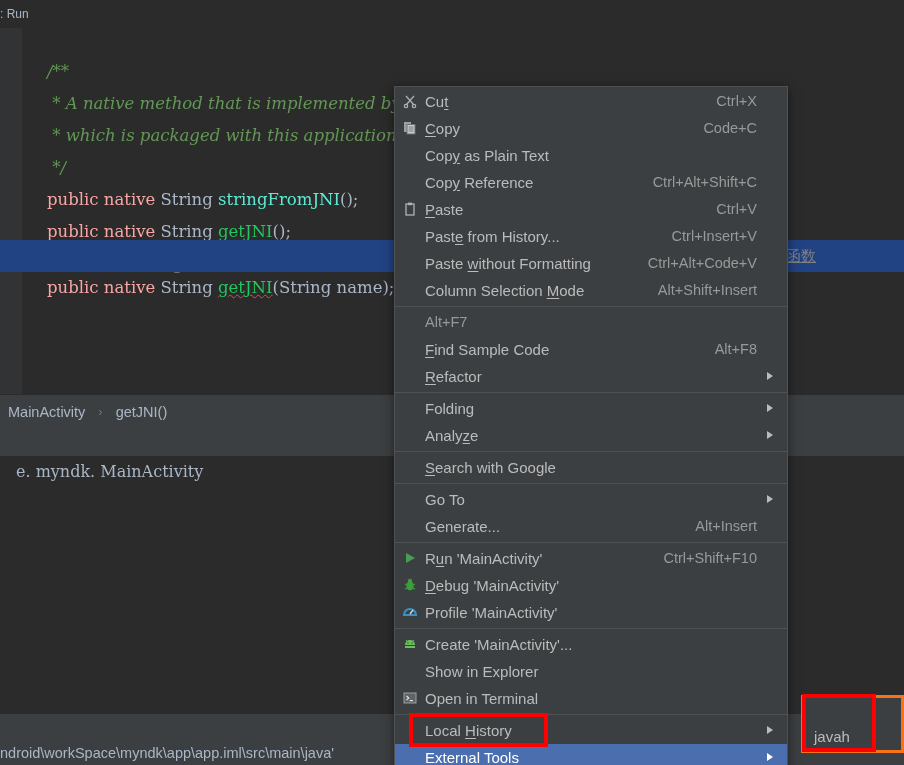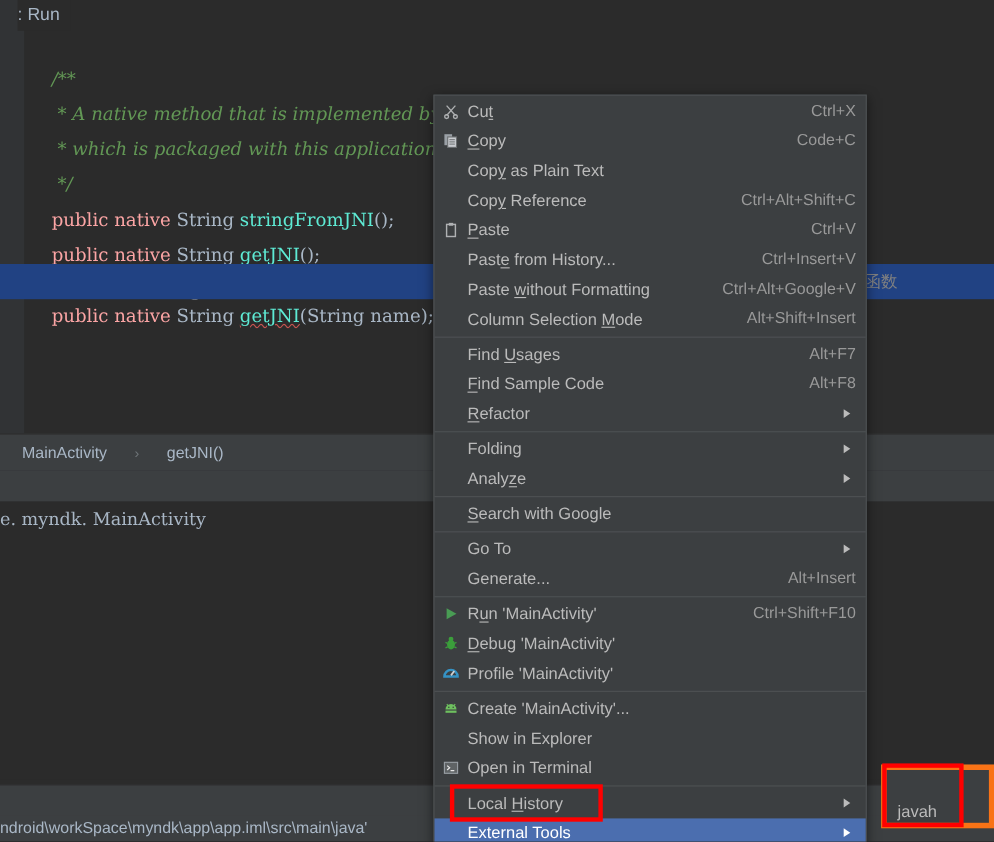--- a/index.html
+++ b/index.html
@@ -20,59 +20,59 @@
   .code-line{
     position:absolute;left:0;right:0;height:32px;line-height:32px;
     font-family:"DejaVu Serif", serif;font-size:16.5px;white-space:pre;
     padding-left:26px;box-sizing:border-box;
   }
   .code-line.sel{background:#214283;}
   .cmt{color:#629755;font-style:italic;}
   .kw{color:#fca5a5;}
   .type{color:#a9b7c6;}
   .mth{color:#5eead4;}
-  .mth-err{color:#5eead4;}
+  .mth-err{color:#22c55e;}
   .linecmt{color:#808080;}
   .plain{color:#a9b7c6;}
   .wavy{ text-decoration: underline; text-decoration-style: wavy;
          text-decoration-color:#c75450; text-decoration-thickness:1px;}
   .selhl-gutter{position:absolute;left:0;width:22px;height:32px;background:#2f3337;}
   .cjk{font-family:"DejaVu Sans", sans-serif;font-size:15px;color:#808080;}
 
   
   #breadcrumb{
     position:absolute;left:0;top:394px;width:904px;height:34px;
     background:#3c3f41;color:#a9b7c6;font-size:14.5px;
     display:flex;align-items:center;box-sizing:border-box;padding-left:0px;
     border-top:1px solid #2b2b2b;
   }
-  #breadcrumb .crumb{padding:0 20px;}
+  #breadcrumb .crumb{padding:0 8px;}
   #breadcrumb .sep{color:#6e7477;font-size:13px;padding:0 5px;}
 
   
   #console-strip{
     position:absolute;left:0;top:428px;width:904px;height:28px;
     background:#3c3f41;border-bottom:1px solid #2b2b2b;
   }
   #console{
     position:absolute;left:0;top:456px;width:904px;height:253px;background:#2b2b2b;
   }
   #console .out{
-    position:absolute;left:0;top:6px;font-family:"DejaVu Serif",serif;
+    position:absolute;left:16px;top:6px;font-family:"DejaVu Serif",serif;
     font-size:16px;color:#a9b7c6;white-space:pre;
   }
 
   
   #bottombar{
     position:absolute;left:0;top:713px;width:904px;height:28px;background:#3c3f41;
     border-top:1px solid #2b2b2b;
   }
   #run-tab{
     position:absolute;left:0;top:0;height:28px;line-height:28px;
-    background:#2b2b2b;color:#a9b7c6;font-size:16px;padding:0 10px 0 0;margin-left:16px;
+    background:#2b2b2b;color:#a9b7c6;font-size:12px;padding:0 10px 0 0;
   }
   #statusbar{
     position:absolute;left:0;top:741px;width:904px;height:24px;background:#3c3f41;
   }
   #status-path{
     position:absolute;left:0;top:741px;height:24px;line-height:24px;
     color:#a9b7c6;font-size:14.5px;white-space:nowrap;
   }
 
   
@@ -84,35 +84,35 @@
   }
   .mi{
     position:relative;height:27px;line-height:27px;display:flex;align-items:center;
     color:#bbbbbb;font-size:15px;box-sizing:border-box;padding-left:0;
     white-space:nowrap;
   }
   .mi.sel{background:#4b6eaf;color:#ffffff;}
   .mi .ic{width:30px;min-width:30px;text-align:center;display:inline-block;
           position:relative;height:27px;}
   .mi .lbl{flex:1;}
-  .mi .acc{color:#999999;padding-right:9px;font-size:14.5px;}
+  .mi .acc{color:#999999;padding-right:30px;font-size:14.5px;}
   .mi .arrow{
     position:absolute;right:14px;top:9px;width:0;height:0;
     border-left:6px solid #bbbbbb;border-top:4.5px solid transparent;border-bottom:4.5px solid transparent;
   }
   .sepline{height:1px;background:#4e5254;margin:2px 0;}
   .u{text-decoration:underline;text-decoration-thickness:1px;text-underline-offset:2px;}
 
   
   .ico-svg{position:absolute;left:7px;top:5px;}
 
   
   #submenu{
     position:absolute;left:801px;top:695px;width:103px;height:58px;
-    background:#3c3f41;border:5px solid #f97316;box-sizing:border-box;
+    background:#3c3f41;border:3px solid #f97316;box-sizing:border-box;
   }
   #submenu .sm-item{
     position:absolute;left:0;top:25px;height:28px;line-height:28px;
     padding-left:10px;color:#bbbbbb;font-size:15px;
   }
   
   .redbox{position:absolute;border:4px solid #ff0000;box-sizing:border-box;}
 </style>
 </head>
 <body>
@@ -138,21 +138,21 @@
   </div>
   <div class="code-line" style="top:184px">
     <span class="kw">public</span><span class="plain"> </span><span class="kw">native</span><span class="plain"> </span><span class="type">String</span><span class="plain"> </span><span class="mth-err">getJNI</span><span class="plain">();</span>
   </div>
   <div class="code-line" style="top:216px">
     <span class="linecmt">// File -&gt; settings -&gt;Tools -&gt;External Tools</span>
   </div>
   <div class="code-line sel" style="top:240px">
     <span class="kw">public</span><span class="plain"> </span><span class="kw">native</span><span class="plain"> </span><span class="type">String</span><span class="plain"> </span><span class="mth-err wavy">getJNI</span><span class="plain">(String name);</span>
   </div>
-  <div class="cjk" style="position:absolute;left:786px;top:247px;">函数</div>
+  <div class="cjk" style="position:absolute;left:786px;top:247px;text-decoration:underline;">函数</div>
 </div>
 
 <div id="breadcrumb">
   <span class="crumb">MainActivity</span>
   <span class="sep">›</span>
   <span class="crumb">getJNI()</span>
 </div>
 
 <div id="console-strip"></div>
 <div id="console">
@@ -222,34 +222,33 @@
 
   <div class="mi">
     <span class="ic"></span>
     <span class="lbl">Past<span class="u">e</span> from History...</span>
     <span class="acc">Ctrl+Insert+V</span>
   </div>
 
   <div class="mi">
     <span class="ic"></span>
     <span class="lbl">Paste <span class="u">w</span>ithout Formatting</span>
-    <span class="acc">Ctrl+Alt+Google+V</span>
+    <span class="acc">Ctrl+Alt+Code+V</span>
   </div>
 
   <div class="mi">
     <span class="ic"></span>
     <span class="lbl">Column Selection <span class="u">M</span>ode</span>
     <span class="acc">Alt+Shift+Insert</span>
   </div>
 
   <div class="sepline"></div>
 
   <div class="mi">
     <span class="ic"></span>
-    <span class="lbl">Find <span class="u">U</span>sages</span>
     <span class="acc">Alt+F7</span>
   </div>
   <div class="mi">
     <span class="ic"></span>
     <span class="lbl"><span class="u">F</span>ind Sample Code</span>
     <span class="acc">Alt+F8</span>
   </div>
   <div class="mi">
     <span class="ic"></span>
     <span class="lbl"><span class="u">R</span>efactor</span>

